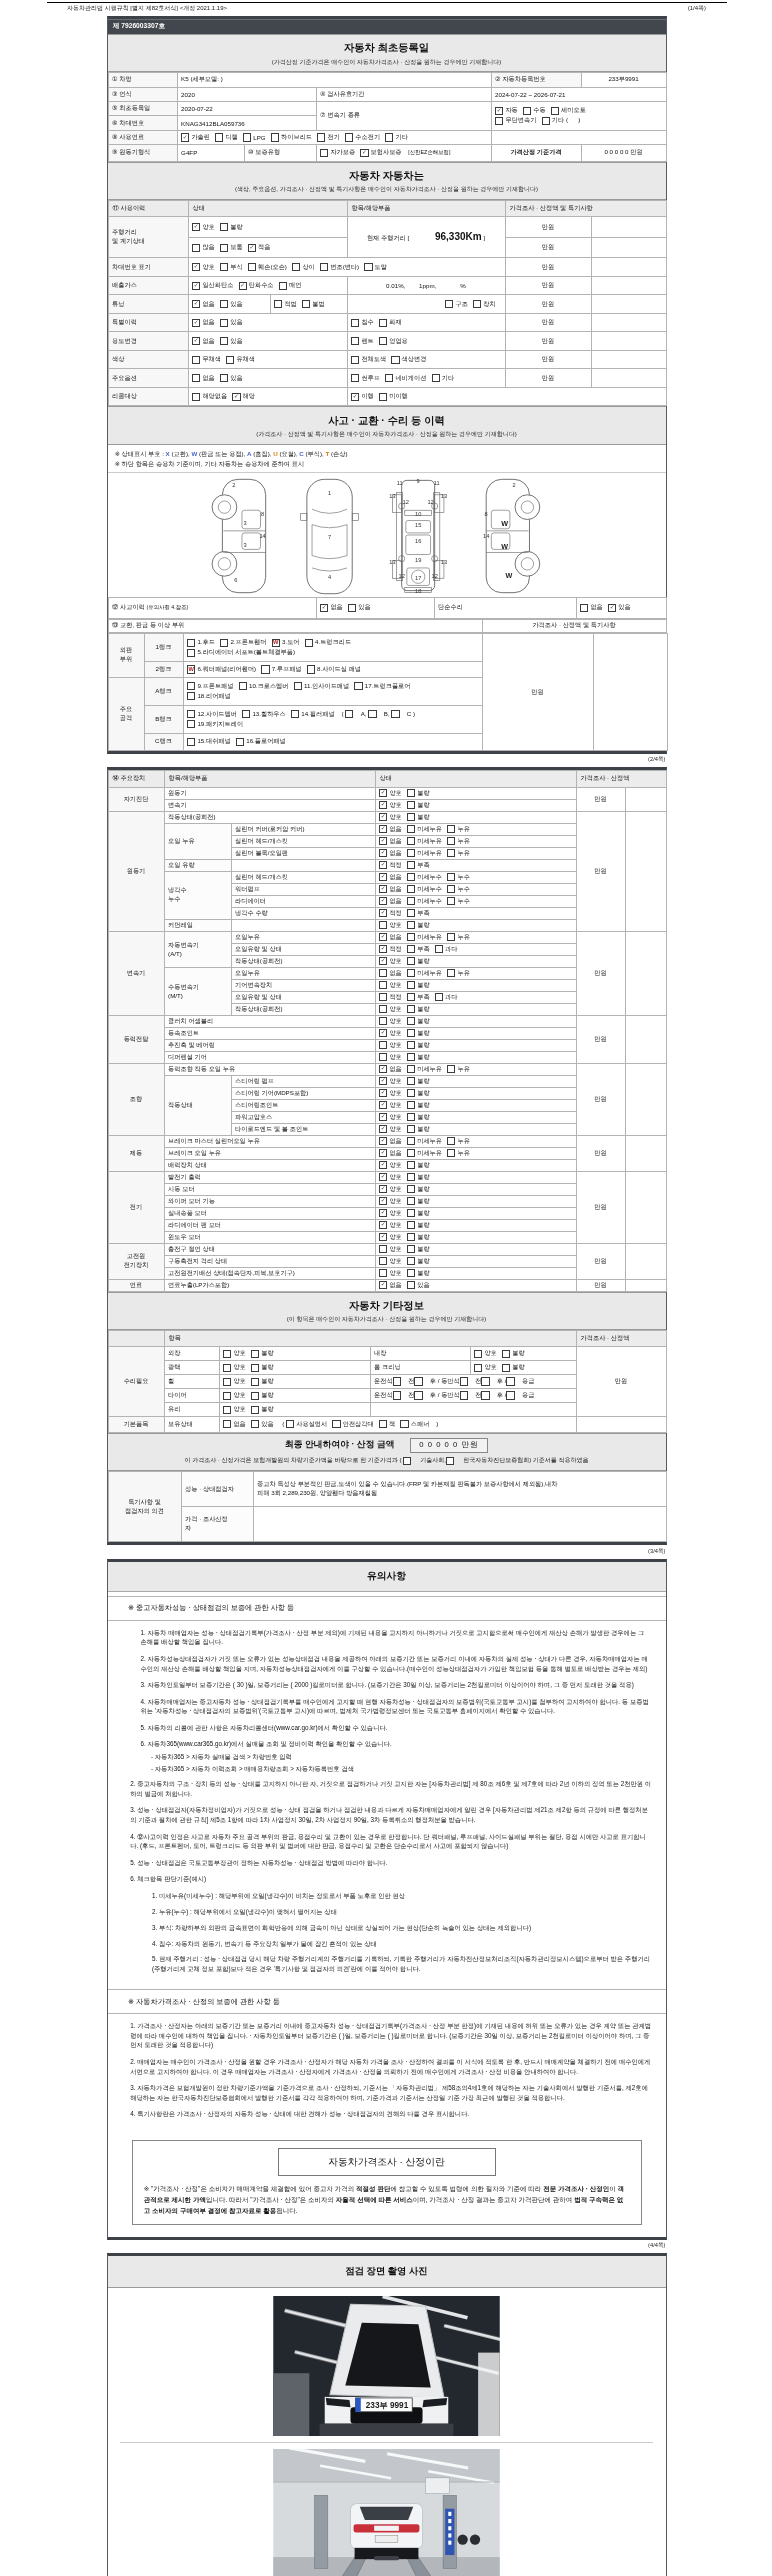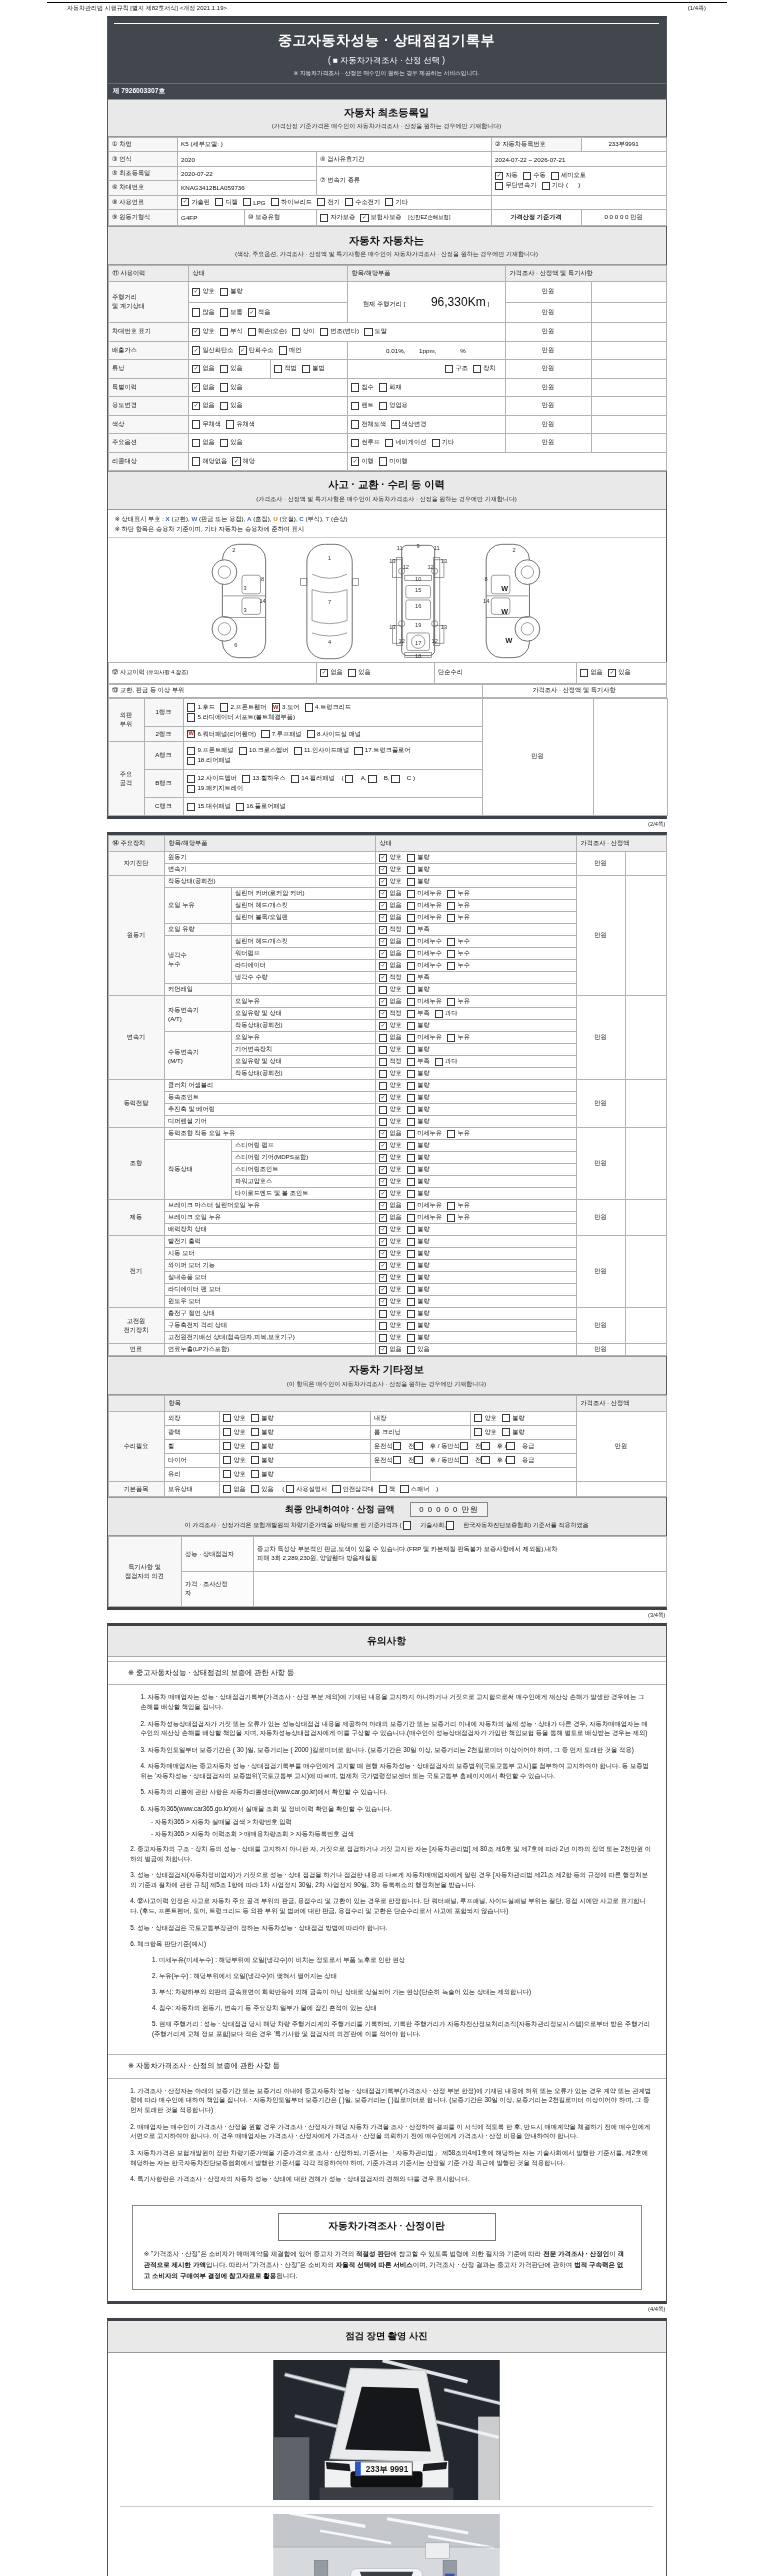--- a/index.html
+++ b/index.html
@@ -37,21 +37,21 @@
   td span,th span{white-space:pre-wrap;}
   .detail td{padding:1px 3.6px;}
   .detail tr{height:12px;}
   
   .chk{display:inline-flex;align-items:center;margin-right:5.2px;white-space:nowrap;vertical-align:middle;}
   .box{display:inline-flex;width:6.2px;height:6.2px;border:1px solid #3c3c3c;align-items:center;justify-content:center;font-size:5.7px;font-weight:bold;color:#111;margin-right:2.1px;background:#fff;line-height:1;flex:none;}
   .box.wm{color:#b22222;}
   .cl{font-size:6.2px;}
   .tx{font-size:inherit;}
   .b{font-weight:bold;}
-  .big{font-size:12px;font-weight:normal;margin-left:24px;}
+  .big{font-size:10px;font-weight:bold;margin-left:24px;}
   .sm{font-size:5.4px;}
   .colb{color:#4a63c8;font-weight:bold;}
   .colo{color:#d97a00;font-weight:bold;}
   .ln{margin:1px 0;}
   
   .legend{padding:4.1px 7.2px 2.1px;font-size:6.2px;line-height:1.7;border-bottom:0.5px solid #ccc;}
   .cars{display:block;margin:3.1px auto 1px;}
   .ol{fill:#fff;stroke:#555;stroke-width:1.6;}
   .ol2{fill:none;stroke:#666;stroke-width:1.2;}
   .dlb{font-size:11px;fill:#333;text-anchor:middle;font-family:"Liberation Sans",sans-serif;}
@@ -64,47 +64,41 @@
   
   .nt-title{background:#e9e9e9;text-align:center;font-size:9.8px;font-weight:bold;padding:8.2px 0;border-bottom:0.5px solid #aaa;}
   .nt-sec{border-top:0.5px solid #b5b5b5;border-bottom:0.5px solid #b5b5b5;padding:6.2px 20.6px;font-size:7.2px;margin-top:4.1px;}
   .nt-body{padding:7.2px 13.4px 5.2px;}
   .ni{margin:0 0 6.7px 19.6px;font-size:6.3px;line-height:1.55;}
   .ns{margin:-3.1px 0 5.2px 30px;font-size:6.3px;line-height:1.55;}
   .no{margin:0 0 6.7px 9.3px;font-size:6.3px;line-height:1.55;}
   .nc{margin:0 0 6.2px 31px;font-size:6.3px;line-height:1.55;}
   
   .pi{border:0.5px solid #888;margin:9.3px 24px 11.3px;padding:0 8.2px 7.2px;}
-  .pi-title{width:216px;margin:7.2px auto 6.2px;border:0.5px solid #777;text-align:center;font-size:9.8px;font-weight:bold;padding:6.2px 0;background:#fff;}
+  .pi-title{width:216px;margin:7.2px auto 6.2px;border:0.5px solid #777;text-align:center;font-size:9.8px;font-weight:normal;padding:6.2px 0;background:#fff;}
   .pi-body{font-size:6.5px;line-height:1.7;padding:1px 3.1px;}
   
   .photos-hdr{background:#e9e9e9;text-align:center;font-size:9.3px;font-weight:bold;padding:9.3px 0;border-bottom:0.5px solid #9a9a9a;}
   .photos{padding:7.2px 0 5.2px;text-align:center;}
   .photo{width:227px;height:140px;display:block;margin:0 auto;}
   .pdiv{border-top:0.5px solid #ccc;margin:6.2px 12.4px;}
 </style>
 </head>
 <body>
 
 <div class="sheet">
   <div class="topline"></div>
   <div class="topnote">
     <span>자동차관리법 시행규칙 [별지 제82호서식] &lt;개정 2021.1.19&gt;</span>
     <span>(1/4쪽)</span>
   </div>
 
   <div class="doc">
 
     <div class="block">
-      <div class="title-block">
-        <div class="rule"></div>
-        <h1>중고자동차성능 · 상태점검기록부</h1>
-        <div class="t-sub">( ■ 자동차가격조사 · 산정 선택 )</div>
-        <div class="t-note">※ 자동차가격조사 · 산정은 매수인이 원하는 경우 제공하는 서비스입니다.</div>
-      </div>
       <div class="docno">제 7926003307호</div>
 
       <div class="sec">
         <h2>자동차 최초등록일</h2>
         <div class="ss">(가격산정 기준가격은 매수인이 자동차가격조사 · 산정을 원하는 경우에만 기재합니다)</div>
       </div>
       <table class="t">
         <colgroup>
             <col style="width:69px">
             <col style="width:67px">

